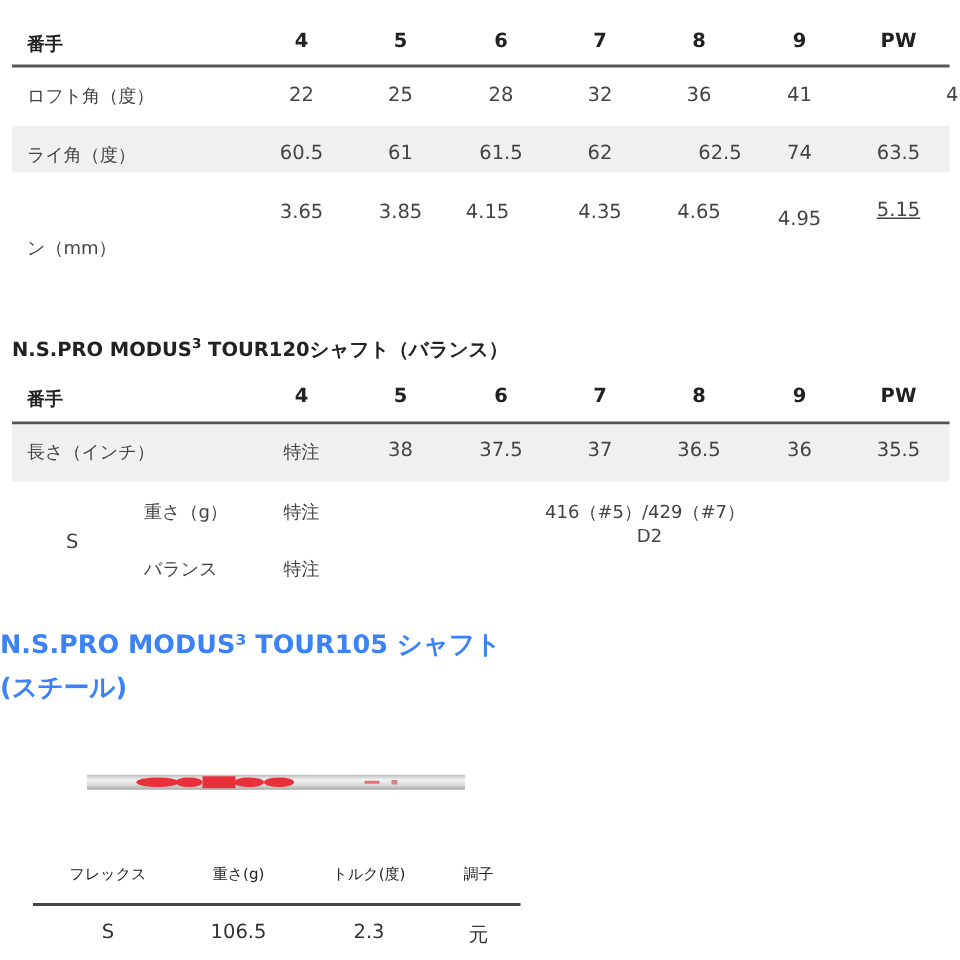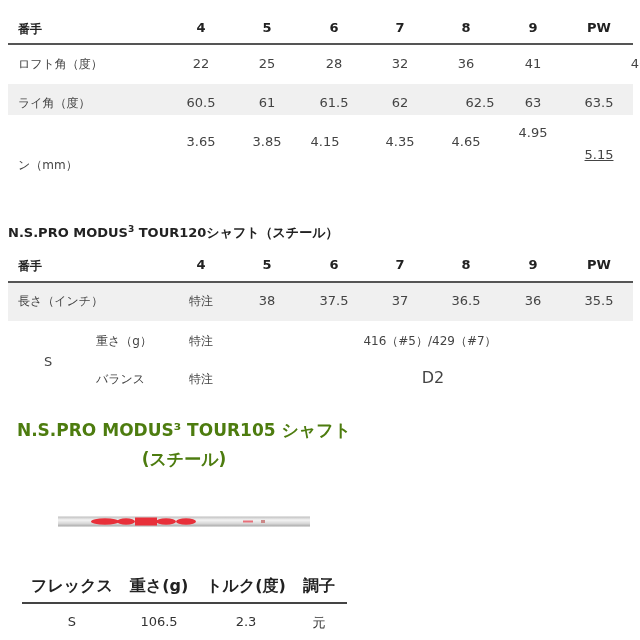--- a/index.html
+++ b/index.html
@@ -7,22 +7,22 @@
          font-family:"DejaVu Sans","Liberation Sans",sans-serif; color:#333; }
   .abs { position:absolute; }
   .row { position:absolute; left:8px; width:625px;text-align:center; }
   .gray { background:#f0f0f0; }
   .cell { position:absolute; transform:translateX(-50%); white-space:nowrap; font-size:13px; color:#444; }
   .hcell { position:absolute; transform:translateX(-50%); white-space:nowrap; font-size:13px; font-weight:bold; color:#222; }
   .label { position:absolute; left:10px; font-size:12px; color:#444; white-space:nowrap; }
   .hlabel { position:absolute; left:10px; font-size:12px; font-weight:bold; color:#222; }
   .hline { position:absolute; height:2px; background:#555; }
   .title2 { position:absolute; left:8px; top:224px; font-size:13px; font-weight:bold; color:#222; white-space:nowrap; }
-  .title3 { position:absolute; left:0; width:368px; text-align:center; font-size:17px; font-weight:bold; color:#4d7c0f; line-height:29px; }
-  .spec-h { position:absolute; transform:translateX(-50%); font-size:16px; font-weight:bold; color:#222; white-space:nowrap; }
+  .title3 { position:absolute; left:0; width:368px; font-size:17px; font-weight:bold; color:#3b82f6; line-height:29px; }
+  .spec-h { position:absolute; transform:translateX(-50%); font-size:10px; font-weight:normal; color:#222; white-space:nowrap; }
   .spec-c { position:absolute; transform:translateX(-50%); font-size:13px; color:#333; white-space:nowrap; }
   sup { font-size:9px; }
 </style>
 </head>
 <body>
 
 <div>
   <div class="row" style="top:10px;height:34px;">
     <span class="hlabel" style="top:11px;">番手</span>
     <span class="hcell" style="left:193px;top:10px;">4</span>
@@ -46,37 +46,37 @@
     <span class="cell" style="left:591px;top:11px;margin-left:40px;">46</span>
   </div>
 
   <div class="row gray" style="top:84px;height:31px;">
     <span class="label" style="top:11px;">ライ角（度）</span>
     <span class="cell" style="left:193px;top:11px;">60.5</span>
     <span class="cell" style="left:259px;top:11px;">61</span>
     <span class="cell" style="left:326px;top:11px;">61.5</span>
     <span class="cell" style="left:392px;top:11px;">62</span>
     <span class="cell" style="left:472px;top:11px;">62.5</span>
-    <span class="cell" style="left:525px;top:11px;">63</span>
+    <span class="cell" style="left:525px;top:11px;">74</span>
     <span class="cell" style="left:591px;top:11px;">63.5</span>
   </div>
 
   <div class="row" style="top:123px;height:57px;">
     <span class="label" style="top:34px;">ン（mm）</span>
     <span class="cell" style="left:193px;top:11px;">3.65</span>
     <span class="cell" style="left:259px;top:11px;">3.85</span>
     <span class="cell" style="left:317px;top:11px;">4.15</span>
     <span class="cell" style="left:392px;top:11px;">4.35</span>
     <span class="cell" style="left:458px;top:11px;">4.65</span>
-    <span class="cell" style="left:525px;top:2px;">4.95</span>
-    <span class="cell" style="left:591px;top:24px;text-decoration:underline;">5.15</span>
+    <span class="cell" style="left:525px;top:16px;">4.95</span>
+    <span class="cell" style="left:591px;top:10px;text-decoration:underline;">5.15</span>
   </div>
 </div>
 
-<div class="title2"><span>N.S.PRO MODUS</span><sup>3</sup><span> TOUR120シャフト（スチール）</span></div>
+<div class="title2"><span>N.S.PRO MODUS</span><sup>3</sup><span> TOUR120シャフト（バランス）</span></div>
 
 <div>
   <div class="row" style="top:248px;height:34px;">
     <span class="hlabel" style="top:10px;">番手</span>
     <span class="hcell" style="left:193px;top:9px;">4</span>
     <span class="hcell" style="left:259px;top:9px;">5</span>
     <span class="hcell" style="left:326px;top:9px;">6</span>
     <span class="hcell" style="left:392px;top:9px;">7</span>
     <span class="hcell" style="left:458px;top:9px;">8</span>
     <span class="hcell" style="left:525px;top:9px;">9</span>
@@ -99,21 +99,21 @@
 
   <div>
     <span class="abs" style="left:96px;top:333px;font-size:12px;color:#444;">重さ（g）</span>
     <span class="cell" style="left:201px;top:333px;font-size:12px;">特注</span>
     <span class="cell" style="left:430px;top:333px;font-size:12px;">416（#5）/429（#7）</span>
   </div>
 
   <div>
     <span class="abs" style="left:96px;top:371px;font-size:12px;color:#444;">バランス</span>
     <span class="cell" style="left:201px;top:371px;font-size:12px;">特注</span>
-    <span class="cell" style="left:433px;top:368px;font-size:16px;">D2</span>
+    <span class="cell" style="left:433px;top:350px;font-size:12px;">D2</span>
   </div>
 </div>
 
 <div class="title3" style="top:416px;">N.S.PRO MODUS³ TOUR105 シャフト</div>
 <div class="title3" style="top:445px;">(スチール)</div>
 
 <div class="abs" style="left:58px;top:513px;width:252px;height:13px;">
   <svg width="252" height="13" viewBox="0 0 252 13">
     <defs>
       <linearGradient id="sg" x1="0" y1="0" x2="0" y2="1">

